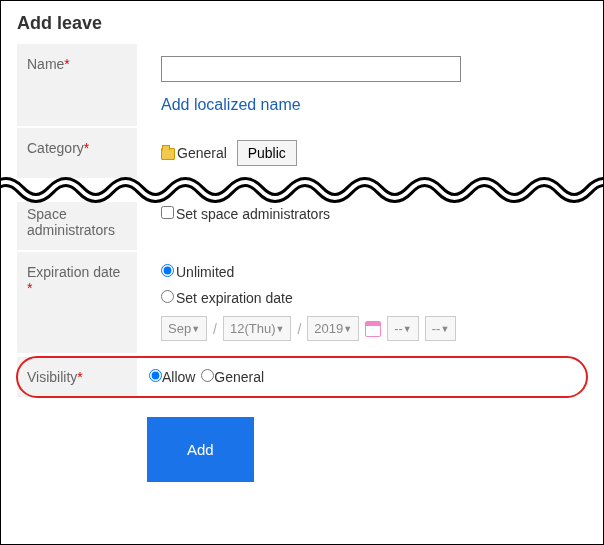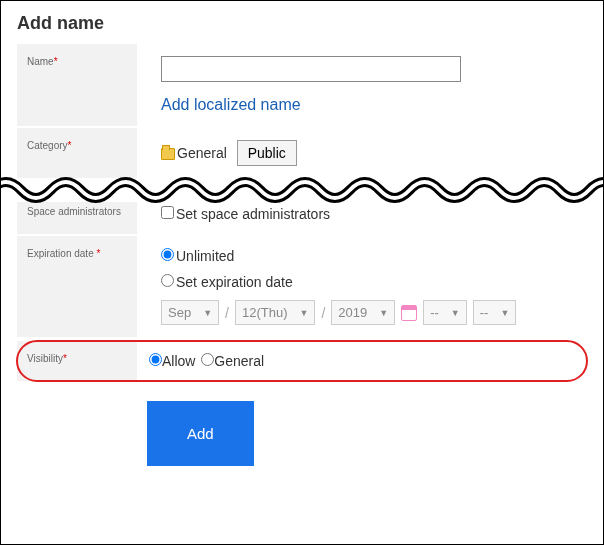--- a/index.html
+++ b/index.html
@@ -1,48 +1,48 @@
 <!DOCTYPE html>
 <html><head>
   <meta charset="utf-8">
   <style>
     * { box-sizing: border-box; margin: 0; padding: 0; }
     body { font-family: Arial, sans-serif; font-size: 14px; color: #333; background: #fff; }
     .container { width: 604px; height: 545px; border: 1px solid #000; padding: 12px 16px; position: relative; overflow: hidden; }
     .page-title { font-weight: bold; font-size: 18px; margin-bottom: 10px; }
     .form-table { width: 100%; border-collapse: separate; border-spacing: 0; }
-    .label-cell { background: #f2f2f2; width: 120px; padding: 12px 10px; vertical-align: top; color: #666; font-size: 10px; }
+    .label-cell { background: #f2f2f2; width: 120px; padding: 12px 10px; vertical-align: top; color: #666; font-size: 14px; }
     .value-cell { padding: 12px 10px 12px 24px; vertical-align: top; }
     .required { color: #d00; }
     .text-input { width: 300px; height: 26px; border: 1px solid #888; padding: 2px 4px; }
     .link { color: #1a5fb4; text-decoration: none; font-size: 16px; cursor: pointer; display: inline-block; margin-top: 14px; }
     .folder-icon { display: inline-block; width: 14px; height: 12px; background: #f2c94c; border: 1px solid #cc9a00; border-radius: 1px; position: relative; vertical-align: middle; margin-right: 2px; }
     .folder-icon::before { content: ""; position: absolute; top: -4px; left: 0; width: 6px; height: 4px; background: #f2c94c; border: 1px solid #cc9a00; border-bottom: none; border-radius: 1px 1px 0 0; }
     .change-btn { padding: 4px 10px; border: 1px solid #999; background: #f5f5f5; cursor: pointer; margin-left: 6px; font-size: 14px; }
     .radio-row { display: flex; align-items: center; gap: 4px; margin-bottom: 10px; }
     .radio-row input[type="radio"], input[type="checkbox"] { margin-right: 2px; }
     .date-row { display: flex; align-items: center; gap: 6px; margin-top: 8px; }
-    .date-select { border: 1px solid #ccc; background: #f7f7f7; color: #888; padding: 4px 6px; font-size: 13px; display: inline-flex; align-items: center; gap: 12px; }
+    .date-select { border: 1px solid #ccc; background: #f7f7f7; color: #888; padding: 4px 6px; font-size: 13px; display: inline-flex; align-items: center; gap: 0; }
     .date-select .tri { font-size: 9px; }
     .cal-icon { display: inline-block; width: 16px; height: 16px; border: 1px solid #e5a; border-radius: 2px; position: relative; opacity: 0.7; }
     .cal-icon::before { content:""; position:absolute; top:0; left:0; right:0; height:4px; background:#e5a; }
     .actions { padding: 20px 10px 10px 130px; display: flex; gap: 40px; }
     .btn-primary { background: #1a73e8; color: #fff; border: none; padding: 24px 40px; font-size: 15px; cursor: pointer; }
     .btn-secondary { background: #f0f0f0; color: #333; border: 1px solid #ccc; padding: 12px 40px; font-size: 15px; cursor: pointer; }
     .highlight-row { outline: 2px solid #e02020; outline-offset: -1px; border-radius: 20px; }
     .wave-sep { margin: -6px -16px; height: 36px; position: relative; }
     .wave-sep svg { display: block; width: 100%; height: 36px; }
     .spacer-gap { height: 2px; }
     label { cursor: default; }
   </style>
 </head>
 <body>
 
 <div class="container">
-  <div class="page-title">Add name</div>
+  <div class="page-title">Add leave</div>
 
   <table class="form-table">
     <tbody>
         <tr>
       <td class="label-cell"><span>Name</span><span class="required">*</span></td>
       <td class="value-cell">
         <input type="text" class="text-input" value="" style=""><br>
         <a class="link">Add localized name</a>
       </td>
     </tr>

